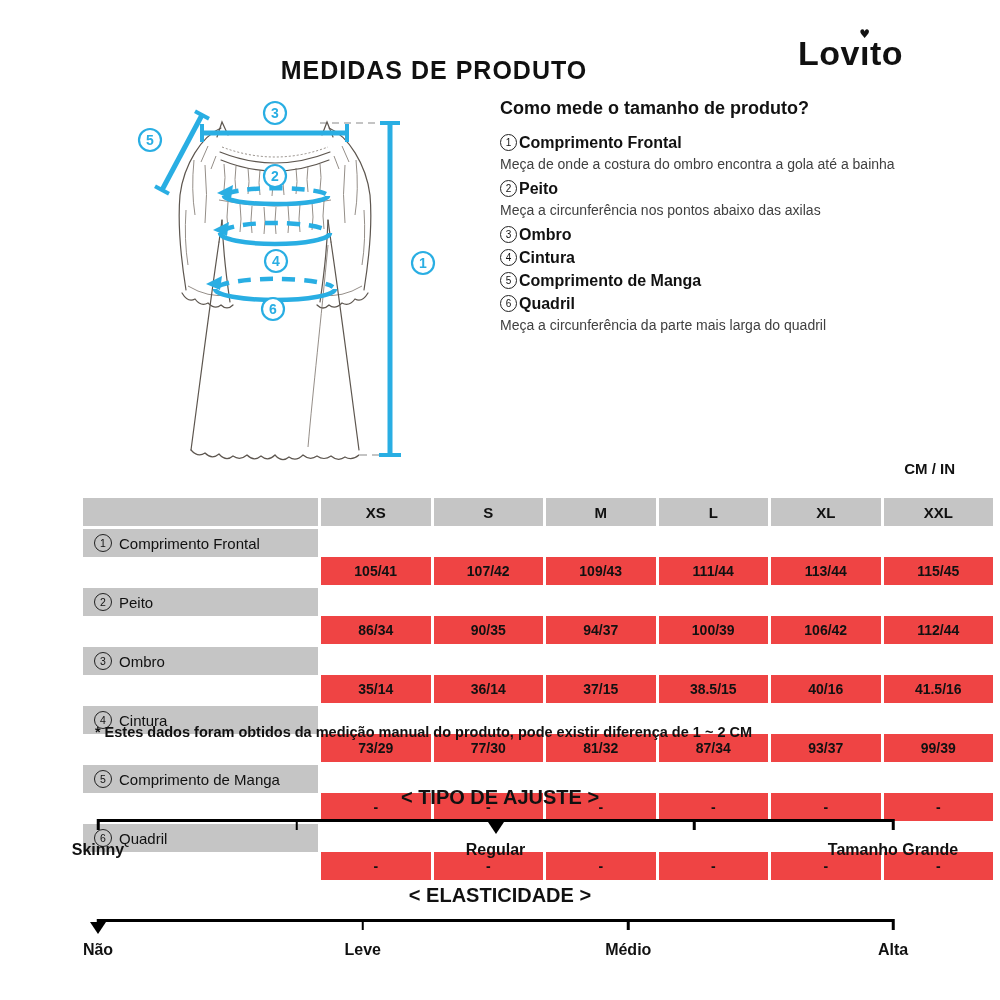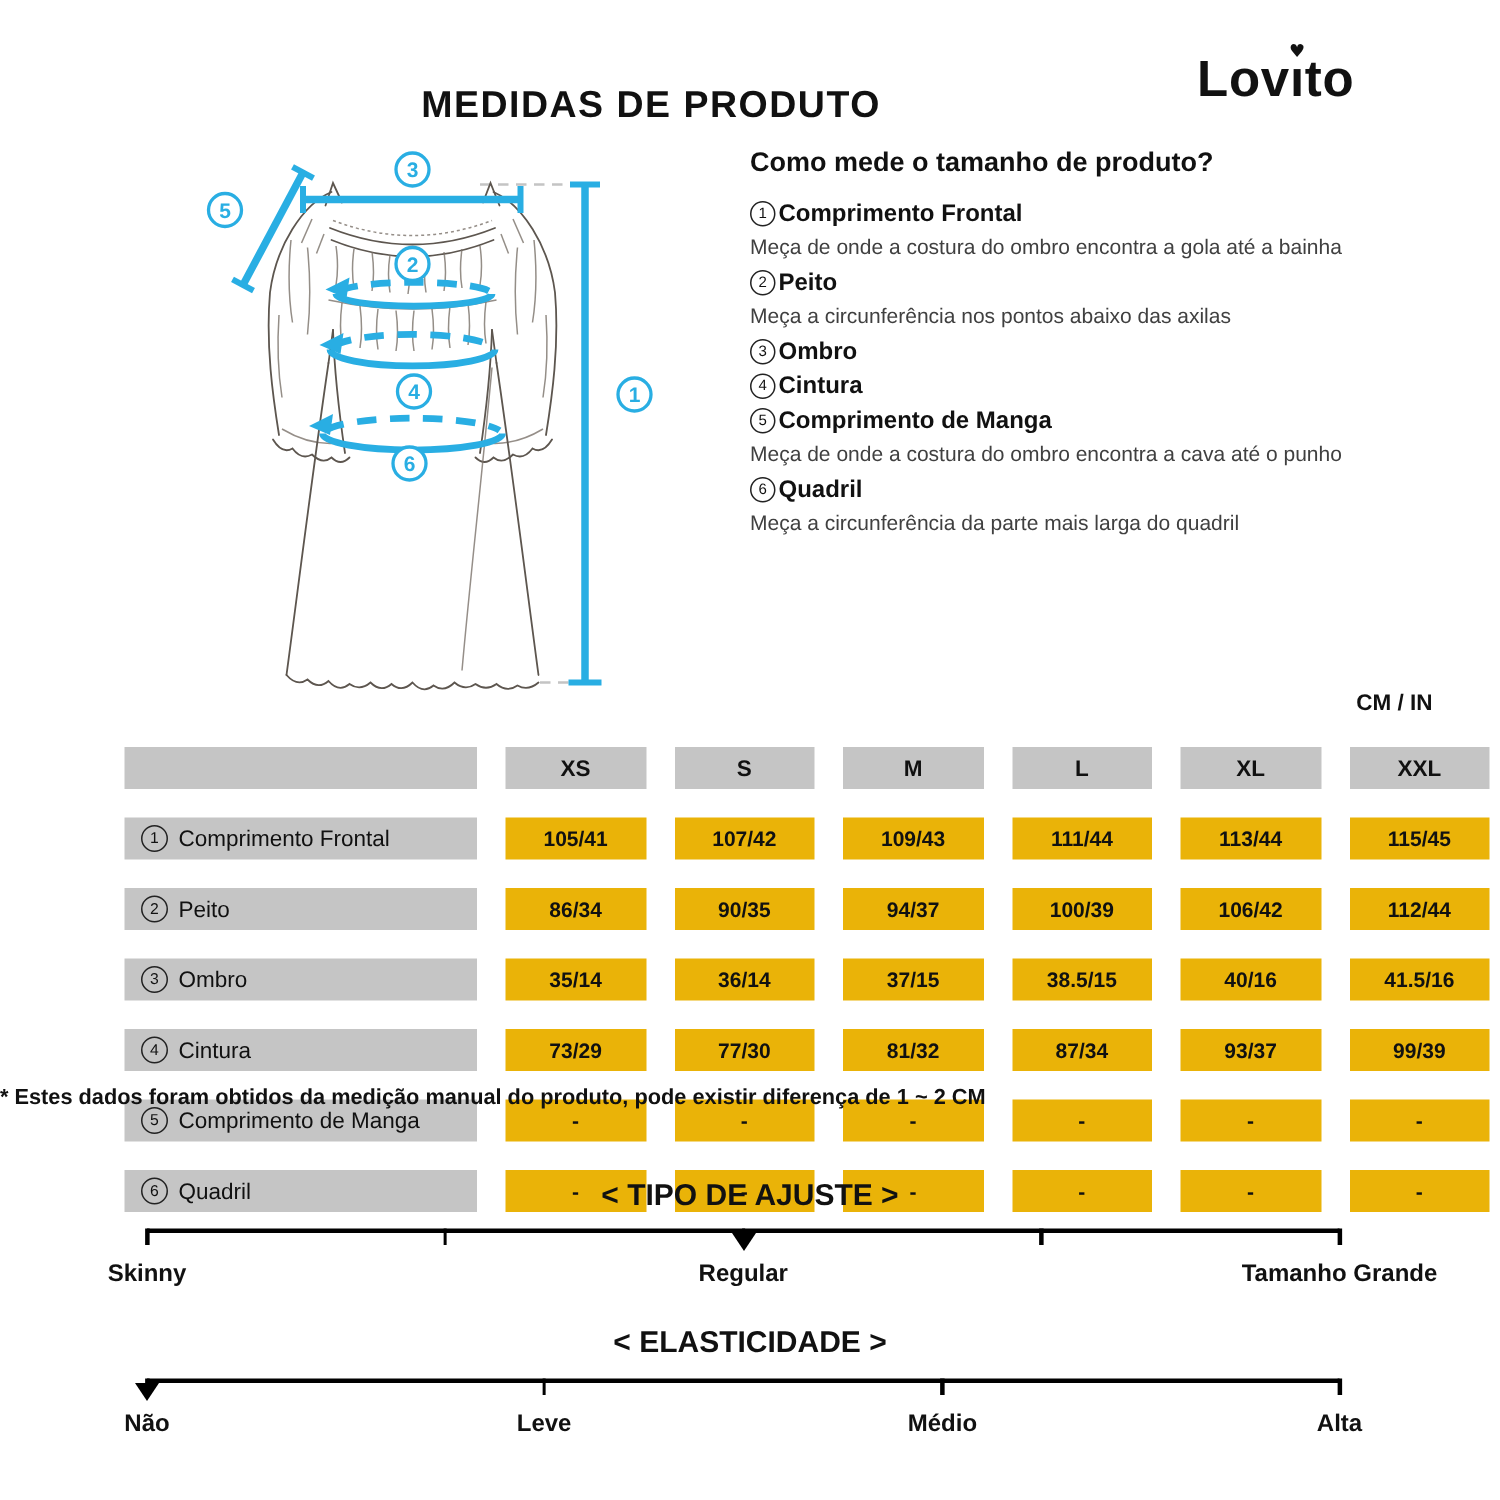--- a/index.html
+++ b/index.html
@@ -33,28 +33,28 @@
   .circle-num{display:inline-flex;align-items:center;justify-content:center;
               width:15px;height:15px;border:1px solid #222;border-radius:50%;
               font-size:10px;font-weight:normal;flex:0 0 auto;}
   .g-label .circle-num{margin-right:2px;}
 
   
   .unit-label{top:460px;left:0;width:955px;text-align:right;font-size:15px;font-weight:bold;}
 
   
   .size-table{left:45px;top:498px;width:910px;display:grid;
-              grid-template-columns:235px repeat(6,1fr);gap:19px;padding-left:38px;}
+              grid-template-columns:235px repeat(6,1fr);gap:3px;padding-left:38px;}
   .cell{height:28px;display:flex;align-items:center;justify-content:center;font-size:14px;}
   .head{background:#c5c5c5;font-weight:bold;font-size:15px;}
   .lab{background:#c5c5c5;justify-content:flex-start;padding-left:11px;font-size:15px;}
   .lab .circle-num{margin-right:7px;width:16px;height:16px;font-size:10.5px;}
-  .val{background:#eab308;font-weight:bold;}
-
-  .footnote{top:724px;left:0;width:791px;font-size:14.5px;font-weight:bold;}
+  .val{background:#ef4444;font-weight:bold;margin-top:28px;}
+
+  .footnote{top:724px;left:0;width:791px;text-align:center;font-size:14.5px;font-weight:bold;padding-left:28px;}
 
   
   .scale-title{left:0;width:1000px;text-align:center;font-size:20px;font-weight:bold;}
   .scale-line{left:98px;width:795px;height:3px;background:#000;}
   .tick{position:absolute;top:0;width:2.5px;height:11px;background:#000;transform:translateX(-50%);}
   .pointer{position:absolute;top:3px;width:0;height:0;transform:translateX(-50%);
            border-left:8px solid transparent;border-right:8px solid transparent;border-top:12px solid #000;}
   .scale-labels{left:98px;width:795px;height:20px;}
   .scale-labels span{position:absolute;transform:translateX(-50%);white-space:nowrap;
                      font-size:16px;font-weight:bold;}
@@ -199,21 +199,20 @@
 
   <div class="g-label">
       <span class="circle-num">4</span>
       <span>Cintura</span>
     </div>
 
   <div class="g-label">
       <span class="circle-num">5</span>
       <span>Comprimento de Manga</span>
     </div>
-  <div class="g-desc">Meça de onde a costura do ombro encontra a cava até o punho</div>
 
   <div class="g-label">
       <span class="circle-num">6</span>
       <span>Quadril</span>
     </div>
   <div class="g-desc">Meça a circunferência da parte mais larga do quadril</div>
 </div>
 
 <div class="abs unit-label">CM / IN</div>
 

